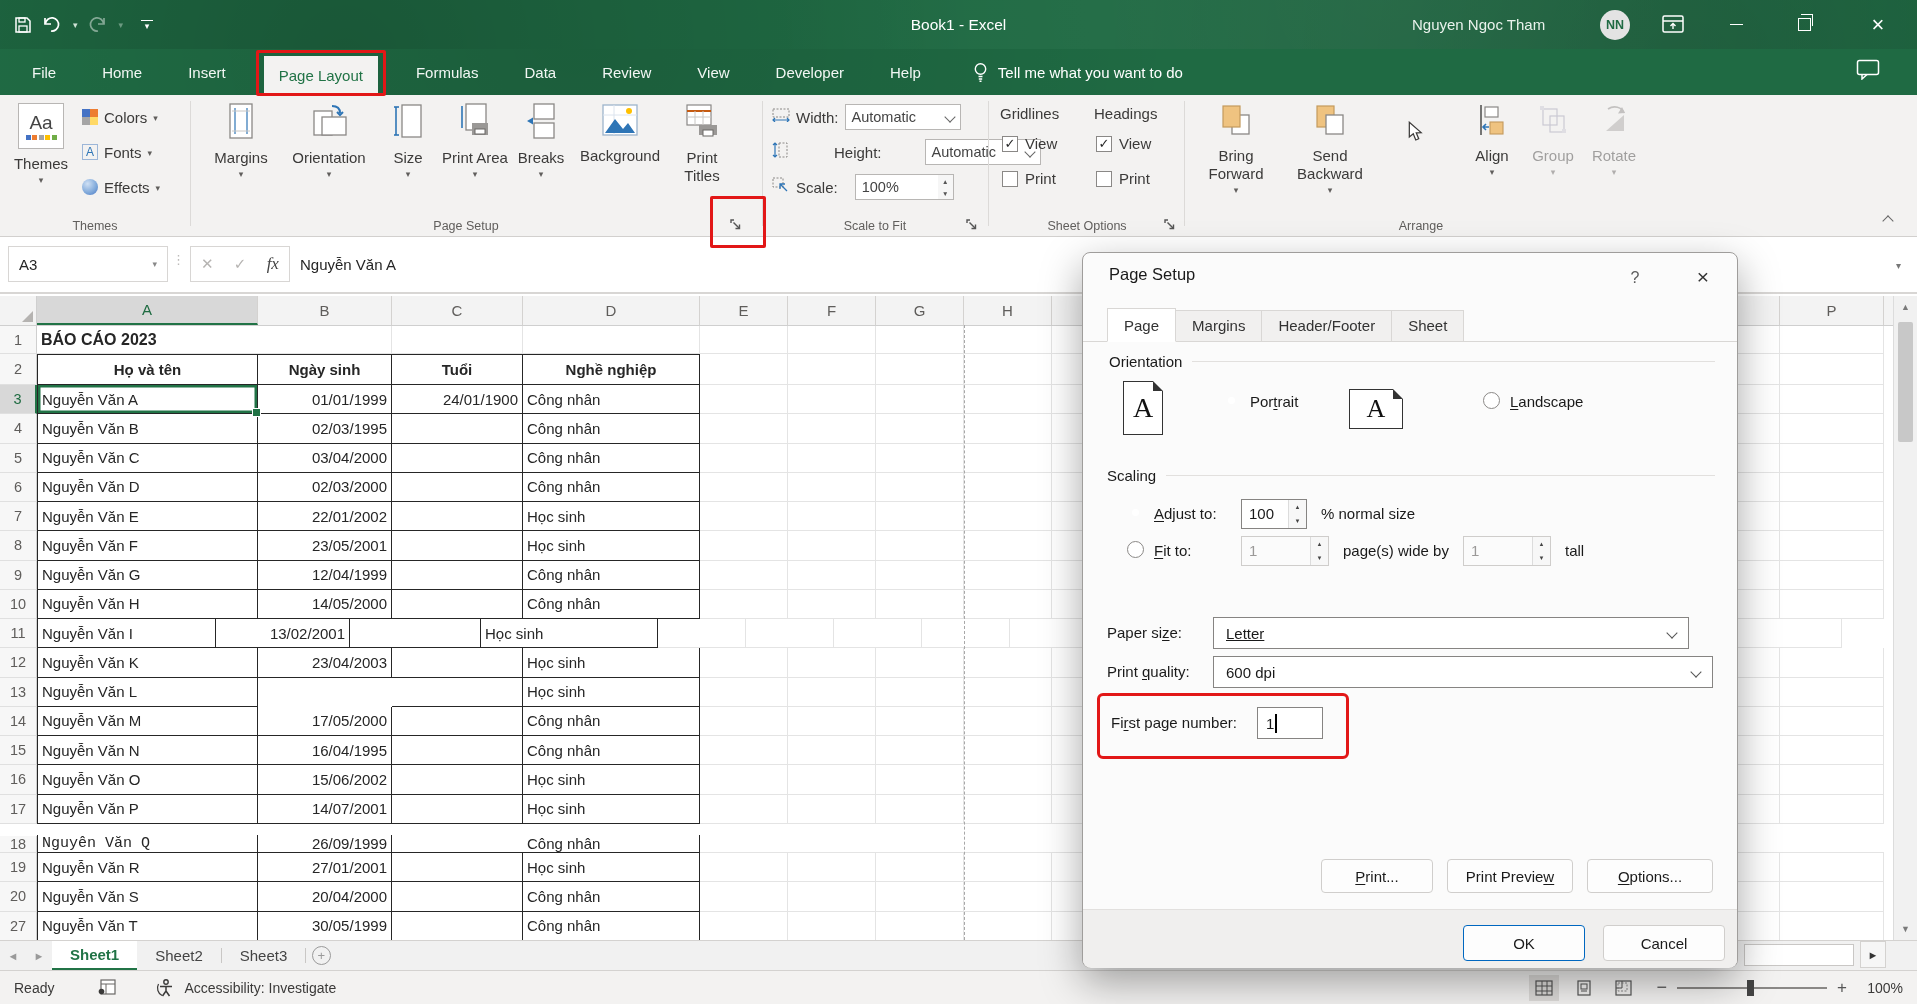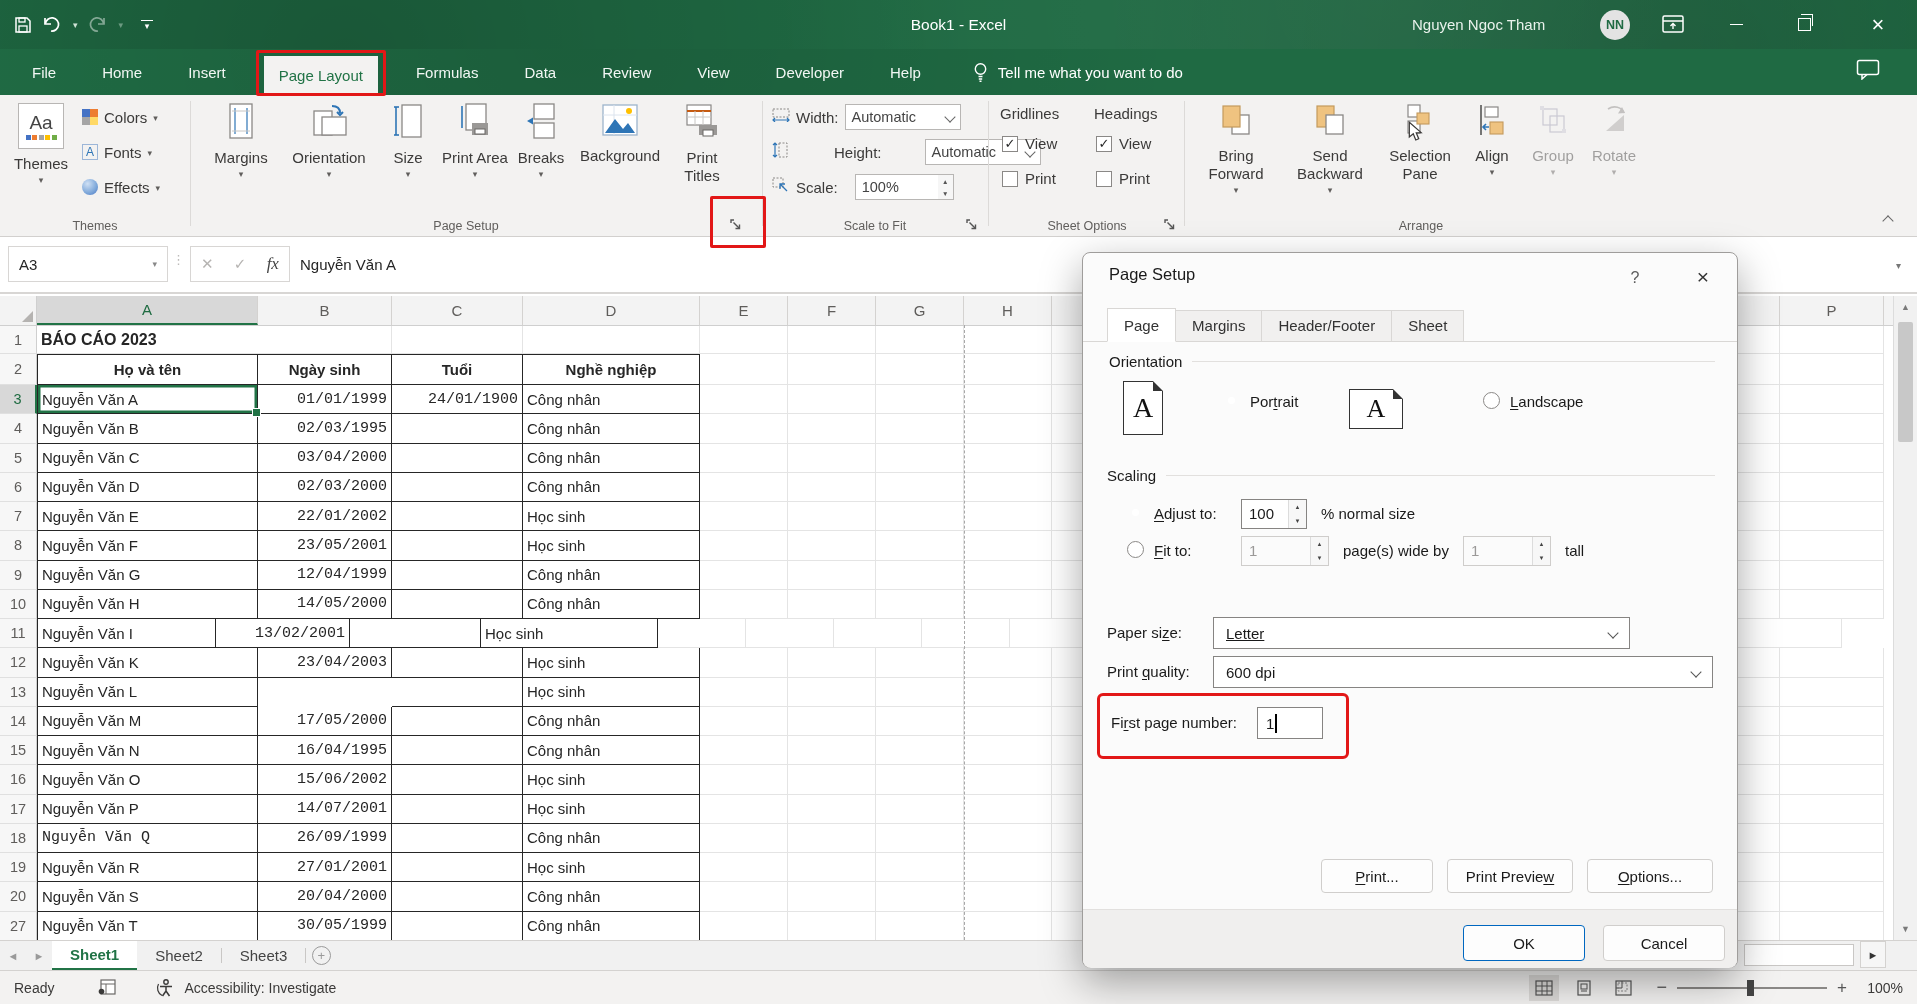--- a/index.html
+++ b/index.html
@@ -75,21 +75,21 @@
   .grow{display:flex;}
   .rowh{flex:none;width:37px;display:flex;align-items:center;justify-content:center;font-size:14.5px;color:#5f5d5b;
     border-right:1px solid #cfcfcf;border-bottom:1px solid #e0e0e0;box-sizing:border-box;background:#f7f7f7;}
   .rowh.sel{background:#d8d8d8;color:#1e6b41;border-right:2px solid #217346;}
   .cell{flex:none;box-sizing:border-box;border-right:1px solid #e4e4e4;border-bottom:1px solid #e4e4e4;
     font-size:15px;display:flex;align-items:center;overflow:hidden;white-space:nowrap;background:#fff;padding:0 4px;}
   .cell.tb{border-right:1px solid #262626;border-bottom:1px solid #262626;}
   .cell.tb.first{border-left:1px solid #262626;}
   .cell.tt{border-top:1px solid #262626;}
   .cell.hd{font-weight:bold;justify-content:center;}
-  .cell.num{justify-content:flex-end;font-family:Liberation Mono, monospace;}
+  .cell.num{justify-content:flex-end;}
   .cell.tcell{font-weight:bold;font-size:16px;border-right:none;overflow:visible;}
   .cell.selc{position:relative;box-shadow:inset 0 0 0 2.5px #217346;overflow:visible;z-index:3;}
   .handle{position:absolute;right:-4px;bottom:-4px;width:7px;height:7px;background:#217346;border:1.5px solid #fff;z-index:4;}
   #dashline{position:absolute;left:964px;top:29px;bottom:0;width:0;border-left:1.5px dashed #a8a8a8;z-index:2;pointer-events:none;}
   
   #vscroll{position:absolute;left:1893px;top:296px;width:24px;height:644px;background:#f1f1f1;border-left:1px solid #dcdcdc;box-sizing:border-box;}
   .varrow{height:22px;display:flex;align-items:center;justify-content:center;color:#7a7a7a;font-size:9px;}
   .vthumb{position:absolute;left:4px;top:26px;width:15px;height:120px;background:#c8c8c8;border-radius:2px;}
   #sheettabs{position:absolute;left:0;top:940px;width:1917px;height:30px;background:#f1f1f1;border-top:1px solid #d4d2d0;
     display:flex;align-items:stretch;box-sizing:border-box;}
@@ -436,28 +436,20 @@
         <span class="bbchev">▾</span>
     </div>
     <div class="bigbtn" style="left:1284px;width:92px;">
       <span><svg width="34" height="34" viewBox="0 0 34 34">
             <rect x="4" y="3" width="17" height="21" fill="#efc380" stroke="#c49a5c" stroke-width="1.2"></rect>
             <rect x="13" y="12" width="17" height="19" fill="#fff" stroke="#8a8886" stroke-width="1.3"></rect>
           </svg></span>
       <span class="blbl">Send Backward</span>
         <span class="bbchev">▾</span>
     </div>
-    <div class="bigbtn" style="left:1380px;width:80px;">
-      <span><svg width="34" height="34" viewBox="0 0 34 34">
-            <rect x="5" y="2" width="12" height="12" fill="#fff" stroke="#8a8886" stroke-width="1.2"></rect>
-            <rect x="5" y="18" width="12" height="12" fill="#fff" stroke="#8a8886" stroke-width="1.2"></rect>
-            <rect x="14" y="10" width="12" height="11" fill="#efc380" stroke="#c49a5c" stroke-width="1.1"></rect>
-          </svg></span>
-      <span class="blbl">Selection Pane</span>
-    </div>
     <div class="bigbtn" style="left:1462px;width:60px;">
       <span><svg width="30" height="34" viewBox="0 0 30 34">
             <line x1="4" y1="2" x2="4" y2="32" stroke="#555" stroke-width="1.6"></line>
             <rect x="8" y="4" width="13" height="10" fill="#fff" stroke="#8a8886" stroke-width="1.2"></rect>
             <rect x="13" y="19" width="13" height="12" fill="#efc380" stroke="#c49a5c" stroke-width="1.1"></rect>
             <path d="M12 24H6M9 21l-3 3 3 3" fill="none" stroke="#2e75b6" stroke-width="1.6"></path>
           </svg></span>
       <span class="blbl">Align</span>
         <span class="bbchev">▾</span>
     </div>
@@ -843,21 +835,21 @@
           <div class="cell" style="width: 88px;"></div>
           <div class="cell" style="width: 104px;"></div>
           <div class="cell" style="width: 104px;"></div>
           <div class="cell" style="width: 104px;"></div>
           <div class="cell" style="width: 104px;"></div>
           <div class="cell" style="width: 104px;"></div>
           <div class="cell" style="width: 104px;"></div>
           <div class="cell" style="width: 104px;"></div>
           <div class="cell" style="width: 104px;"></div>
         </div>
-        <div class="grow" style="height: 29.2632px;">
+        <div class="grow" style="height: 29.2632px; align-items: flex-end;">
           <div class="rowh">18</div>
           <div class="cell tb first" style="width: 221px; font-family: Liberation Mono, monospace;">Nguyễn Văn Q</div>
           <div class="cell tb num" style="width: 134px;">26/09/1999</div>
           <div class="cell tb num" style="width: 131px;"></div>
           <div class="cell tb" style="width: 177px;">Công nhân</div>
           <div class="cell" style="width: 88px;"></div>
           <div class="cell" style="width: 88px;"></div>
           <div class="cell" style="width: 88px;"></div>
           <div class="cell" style="width: 88px;"></div>
           <div class="cell" style="width: 104px;"></div>
@@ -1058,21 +1050,21 @@
       <span class="v">1</span>
         <span class="sc">
           <div>▲</div>
           <div>▼</div>
         </span>
     </div>
     <span class="dlbl abs" style="left:482px;top:289px;">tall</span>
 
     
     <span class="dlbl abs" style="left:24px;top:371px;">Paper si<u>z</u>e:</span>
-    <div class="dcombo" style="left:130px;top:364px;width:417px;text-decoration:underline;">
+    <div class="dcombo" style="left:130px;top:364px;width:476px;text-decoration:underline;">
       <span>Letter</span>
         <span class="chev"></span>
     </div>
     <span class="dlbl abs" style="left:24px;top:410px;">Print <u>q</u>uality:</span>
     <div class="dcombo" style="left:130px;top:403px;width:500px;">
       <span>600 dpi</span>
         <span class="chev"></span>
     </div>
 
     

